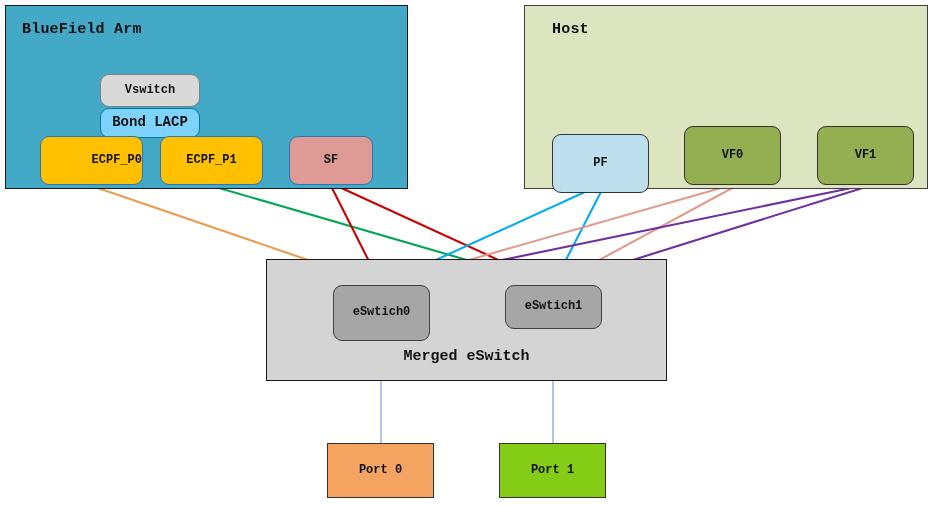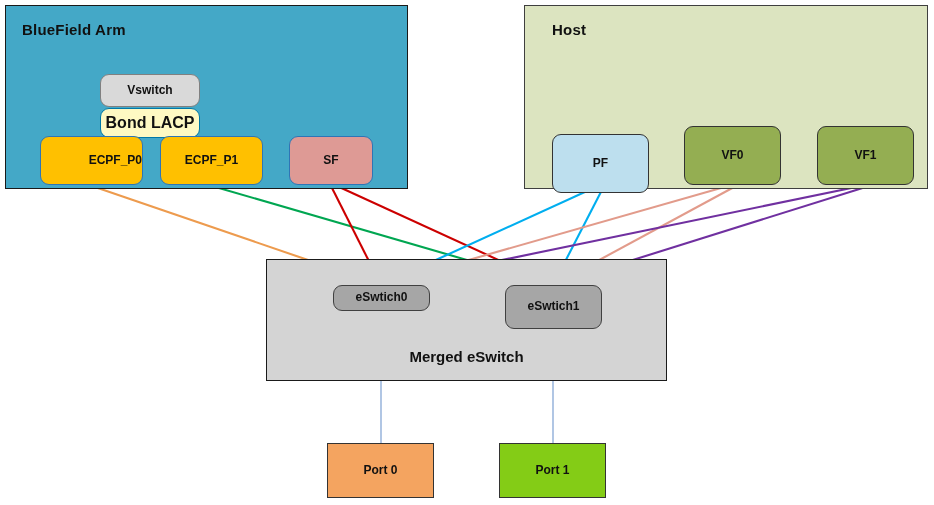--- a/index.html
+++ b/index.html
@@ -5,21 +5,21 @@
   html, body {
     margin: 0;
     padding: 0;
     background: #ffffff;
   }
   #canvas {
     position: relative;
     width: 934px;
     height: 505px;
     background: #ffffff;
-    font-family: Liberation Sans, sans-serif;
+    font-family: Liberation Mono, monospace;
     overflow: hidden;
   }
   #wires {
     position: absolute;
     left: 0;
     top: 0;
     width: 934px;
     height: 505px;
     pointer-events: none;
   }
@@ -87,42 +87,42 @@
       <div class="panel" style="left: 524px; top: 5px; width: 404px; height: 184px; background: rgb(220, 228, 192); border-color: rgb(63, 63, 63);"></div>
       <div class="panel-title" style="left: 552px; top: 21px;">Host</div>
       <div class="panel" style="left: 266px; top: 259px; width: 401px; height: 122px; background: rgb(212, 212, 212); border-color: rgb(26, 26, 26);"></div>
       <div class="merged-label" style="left: 266px; width: 401px; top: 348px; position: absolute;">Merged eSwitch</div>
     </div>
 
   <div id="node-layer">
       <div class="node rounded" style="left: 100px; top: 74px; width: 100px; height: 33px; background: rgb(217, 217, 217); border: 1.6px solid rgb(128, 128, 128); color: rgb(17, 17, 17); font-size: 12px; text-align: center;">
         <span>Vswitch</span>
       </div>
-      <div class="node rounded" style="left: 100px; top: 108px; width: 100px; height: 30px; background: #fef9c3; border: 1.6px solid rgb(0, 120, 168); color: rgb(17, 17, 17); font-size: 16px;">
+      <div class="node rounded" style="left: 100px; top: 108px; width: 100px; height: 30px; background: #7dd3fc; border: 1.6px solid rgb(0, 120, 168); color: rgb(17, 17, 17); font-size: 14px;">
         <span>Bond LACP</span>
       </div>
       <div class="node rounded" style="left: 40px; top: 136px; width: 103px; height: 49px; background: rgb(255, 192, 0); border: 1.6px solid rgb(46, 117, 182); color: rgb(17, 17, 17); font-size: 12px; justify-content: flex-end;">
         <span>ECPF_P0</span>
       </div>
       <div class="node rounded" style="left: 160px; top: 136px; width: 103px; height: 49px; background: rgb(255, 192, 0); border: 1.6px solid rgb(46, 117, 182); color: rgb(17, 17, 17); font-size: 12px; align-items: center;">
         <span>ECPF_P1</span>
       </div>
       <div class="node rounded" style="left: 289px; top: 136px; width: 84px; height: 49px; background: rgb(222, 154, 149); border: 1.6px solid rgb(46, 117, 182); color: rgb(17, 17, 17); font-size: 12px;">
         <span>SF</span>
       </div>
       <div class="node rounded" style="left: 552px; top: 126px; width: 97px; height: 59px; background: rgb(189, 223, 238); border: 1.6px solid rgb(51, 51, 51); color: rgb(17, 17, 17); font-size: 12px; margin-top: 8px;">
         <span>PF</span>
       </div>
       <div class="node rounded" style="left: 684px; top: 126px; width: 97px; height: 59px; background: rgb(148, 174, 82); border: 1.6px solid rgb(51, 51, 51); color: rgb(17, 17, 17); font-size: 12px;">
         <span>VF0</span>
       </div>
       <div class="node rounded" style="left: 817px; top: 126px; width: 97px; height: 59px; background: rgb(148, 174, 82); border: 1.6px solid rgb(51, 51, 51); color: rgb(17, 17, 17); font-size: 12px;">
         <span>VF1</span>
       </div>
-      <div class="node rounded" style="left: 333px; top: 285px; width: 97px; height: 26px; background: rgb(166, 166, 166); border: 1.6px solid rgb(64, 64, 64); color: rgb(17, 17, 17); font-size: 12px;">
+      <div class="node rounded" style="left: 333px; top: 285px; width: 97px; height: 56px; background: rgb(166, 166, 166); border: 1.6px solid rgb(64, 64, 64); color: rgb(17, 17, 17); font-size: 12px;">
         <span>eSwtich0</span>
       </div>
       <div class="node rounded" style="left: 505px; top: 285px; width: 97px; height: 44px; background: rgb(166, 166, 166); border: 1.6px solid rgb(64, 64, 64); color: rgb(17, 17, 17); font-size: 12px;">
         <span>eSwtich1</span>
       </div>
       <div class="node sq" style="left: 327px; top: 443px; width: 107px; height: 55px; background: rgb(244, 164, 96); border: 1.6px solid rgb(51, 51, 51); color: rgb(17, 17, 17); font-size: 12px;">
         <span>Port 0</span>
       </div>
       <div class="node sq" style="left: 499px; top: 443px; width: 107px; height: 55px; background: #84cc16; border: 1.6px solid rgb(51, 51, 51); color: rgb(17, 17, 17); font-size: 12px; align-items: center;">
         <span>Port 1</span>

